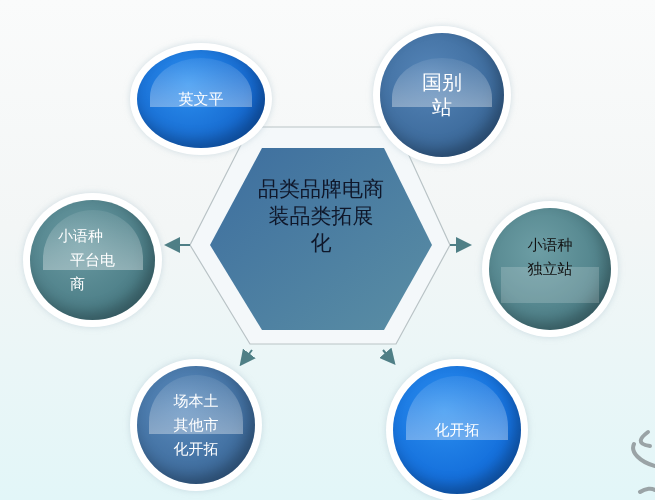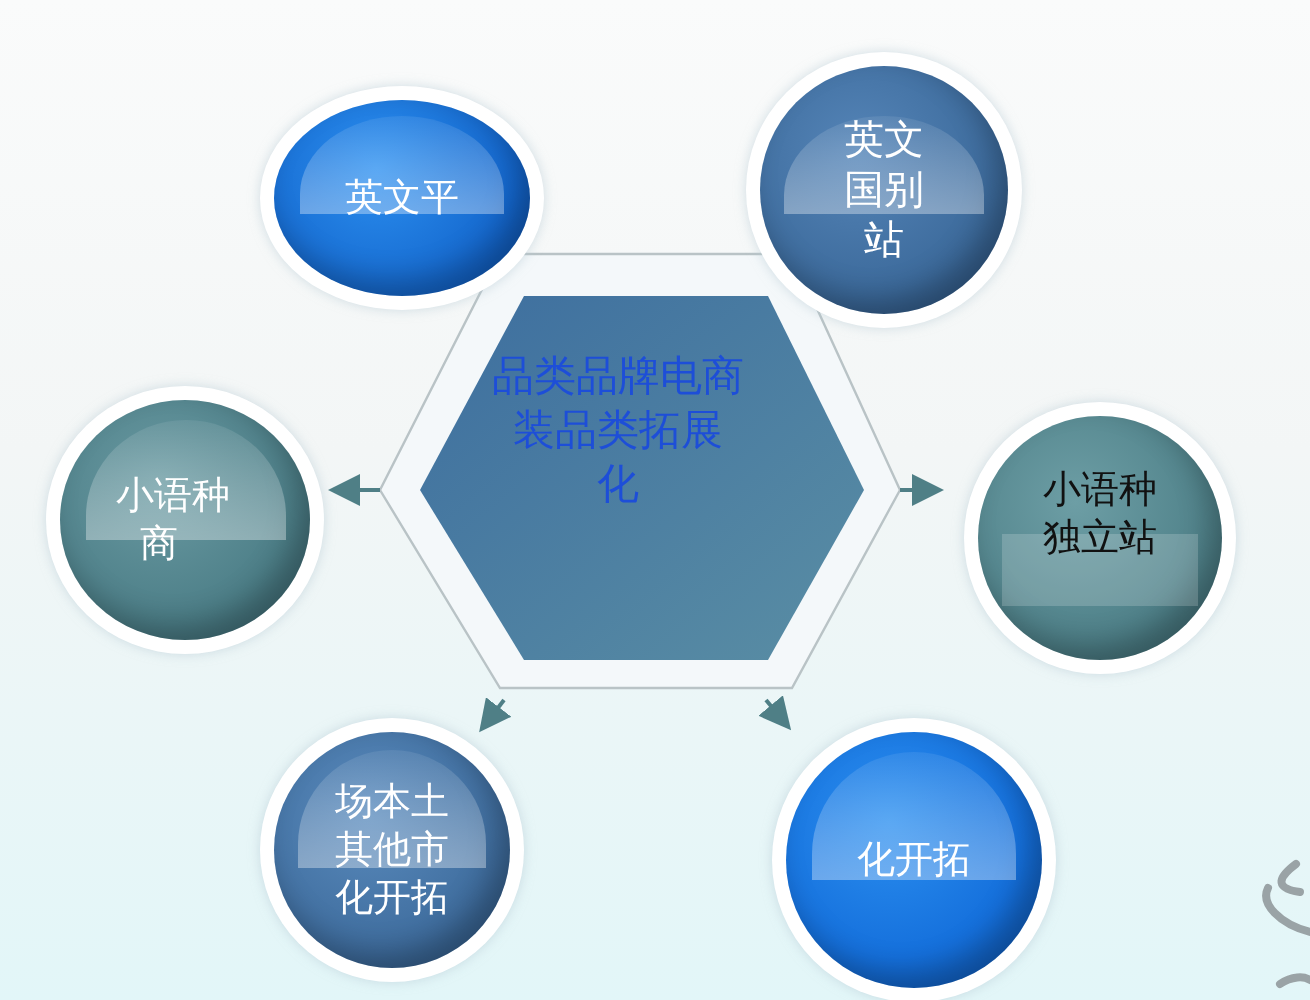--- a/index.html
+++ b/index.html
@@ -18,30 +18,30 @@
       position: absolute; inset: 0; border-radius: 50%; overflow: hidden;
       box-shadow: inset -6px -8px 14px rgba(0,0,0,0.25);
     }
     .node .gloss {
       position: absolute; left: 10%; right: 10%; top: 8%; height: 50%;
       border-radius: 50% 50% 0 0 / 80% 80% 0 0;
       background: linear-gradient(180deg, rgba(255,255,255,0.08) 0%, rgba(255,255,255,0.35) 100%);
     }
     .node .label {
       position: absolute; left: 0; right: 0; top: 50%; transform: translateY(-50%);
-      text-align: center; color: #ffffff; font-size: 19px; line-height: 24px;
+      text-align: center; color: #ffffff; font-size: 15px; line-height: 24px;
       letter-spacing: 0px; padding: 0 14px; box-sizing: border-box;
       font-family: "DejaVu Sans", sans-serif;
     }
     .node .label.dark { color: #111; font-family: "DejaVu Serif", serif; }
     .node .label span { display: block; }
 
     .hex-text {
-      position: absolute; left: 226px; top: 175px; width: 166px;
-      text-align: center; color: #1d4ed8; font-size: 21px; line-height: 27px;
+      position: absolute; left: 238px; top: 175px; width: 166px;
+      text-align: center; color: #0f172a; font-size: 21px; line-height: 27px;
       font-family: Liberation Sans, sans-serif;
     }
     .hex-text span { display: block; }
   </style>
 </head>
 <body>
 
 <svg id="canvas" viewBox="0 0 655 500" xmlns="http://www.w3.org/2000/svg">
   <defs>
     <marker id="arr" markerWidth="8" markerHeight="8" refX="6" refY="4" orient="auto">
@@ -89,33 +89,33 @@
     <span>英文平</span>
   </div>
 </div>
 
 <div class="node" style="left:380px; top:33px; width:124px; height:124px;">
   <div class="halo"></div>
   <div class="disc" style="background: radial-gradient(circle at 40% 35%, #5585b8 0%, #3c6a9b 65%, #2a507c 100%);">
     <div class="gloss" style="top:20%; height:40%;"></div>
   </div>
   <div class="label" style="font-family:'DejaVu Serif', serif; font-size:20px; line-height:25px;">
-    <span>英文</span>
     <span>国别</span>
     <span>站</span>
   </div>
 </div>
 
 <div class="node" style="left:30px; top:200px; width:125px; height:120px;">
   <div class="halo"></div>
   <div class="disc" style="background: radial-gradient(circle at 40% 35%, #6a9aa2 0%, #4c7e87 65%, #3a6670 100%);">
     <div class="gloss"></div>
   </div>
   <div class="label" style="text-align:left; padding-left:28px;">
     <span>小语种</span>
+    <span style="padding-left:12px;">平台电</span>
     <span style="padding-left:12px;">商</span>
   </div>
 </div>
 
 <div class="node" style="left:489px; top:208px; width:122px; height:122px;">
   <div class="halo"></div>
   <div class="disc" style="background: radial-gradient(circle at 40% 35%, #6d9ea5 0%, #4f8189 65%, #3b6870 100%);">
     <div class="gloss" style="top:48%; height:30%; border-radius:0; background:rgba(255,255,255,0.18);"></div>
   </div>
   <div class="label dark" style="top:40%;">

